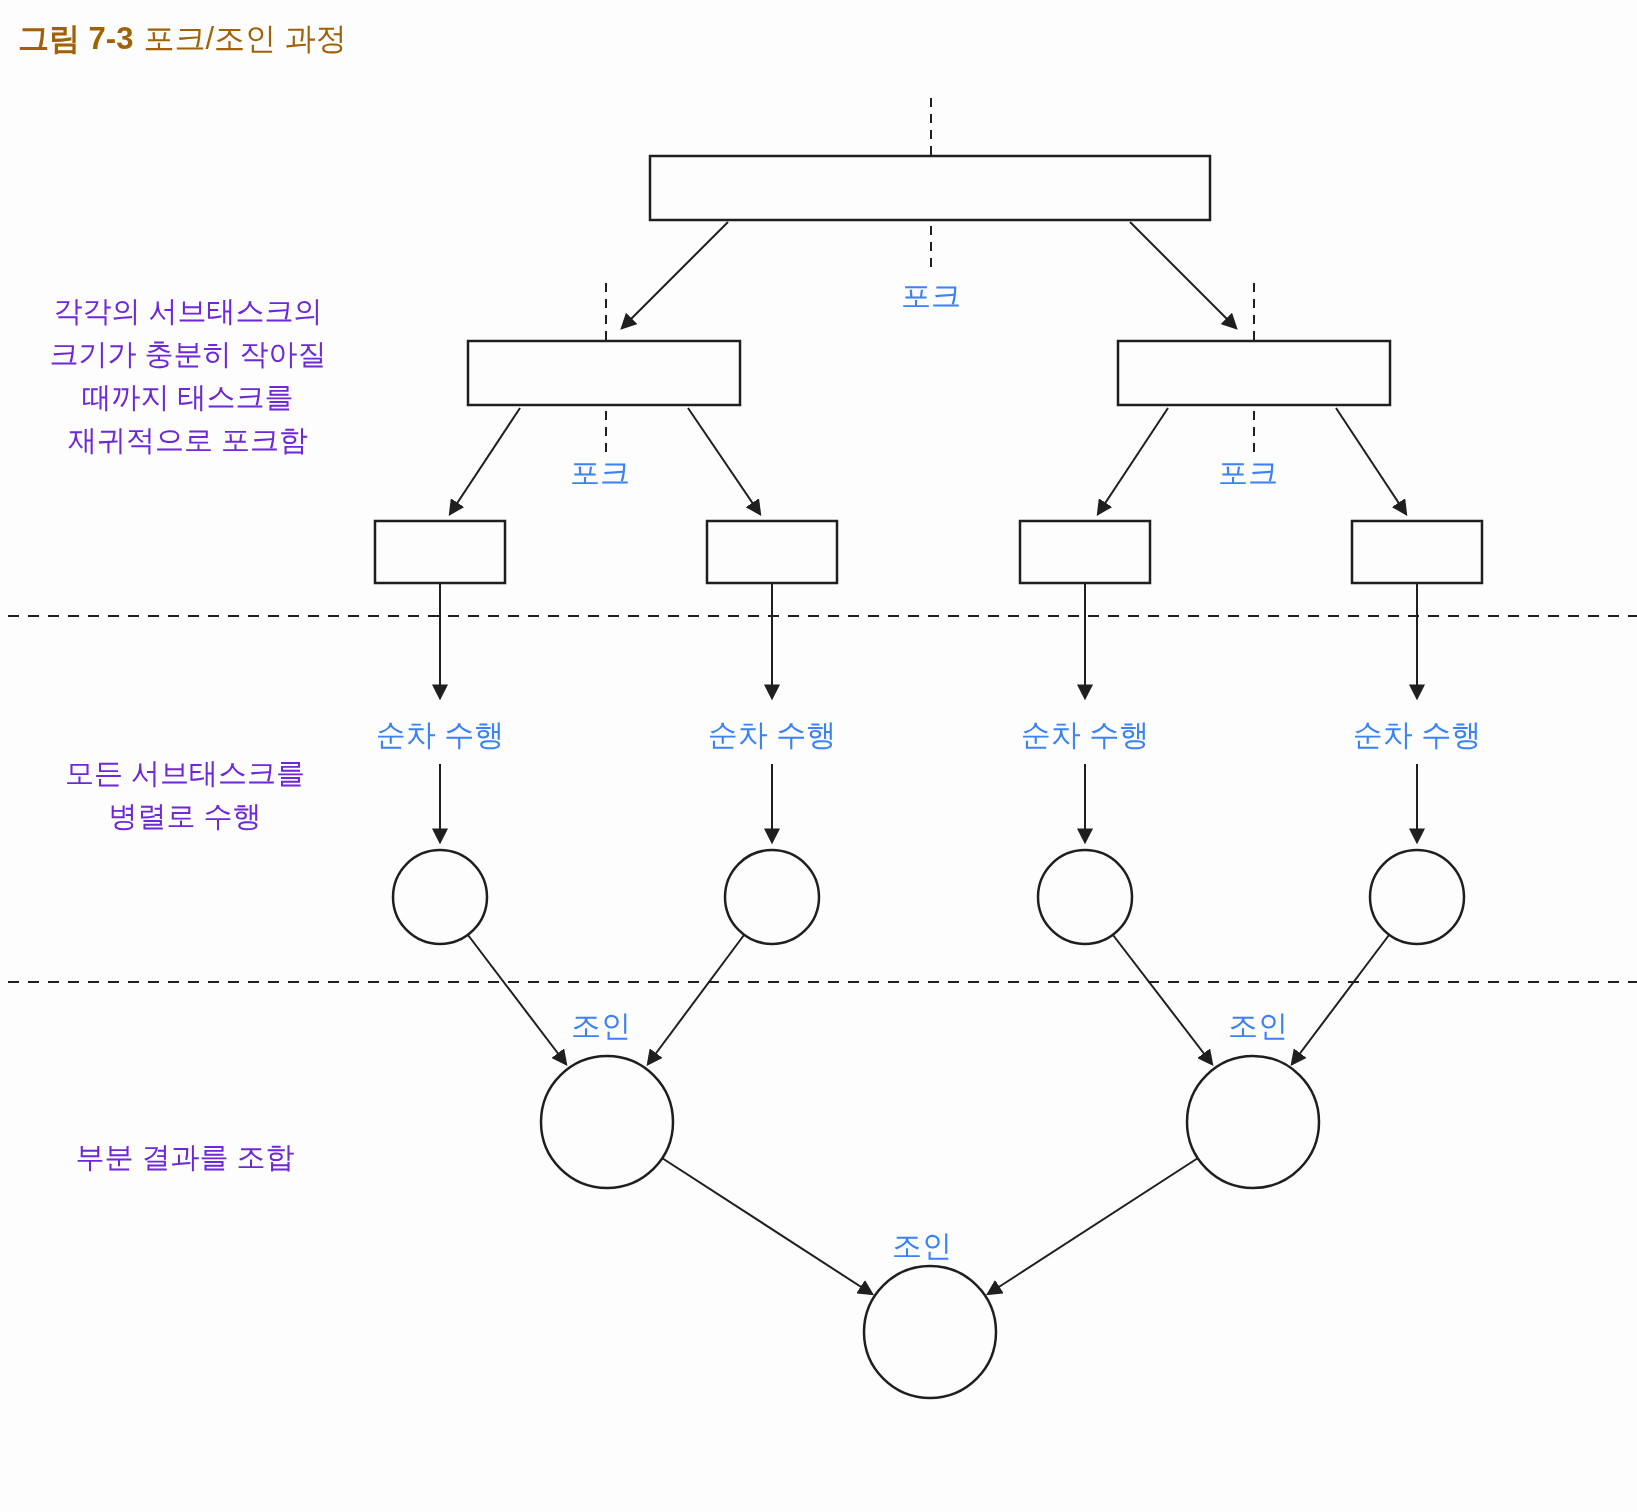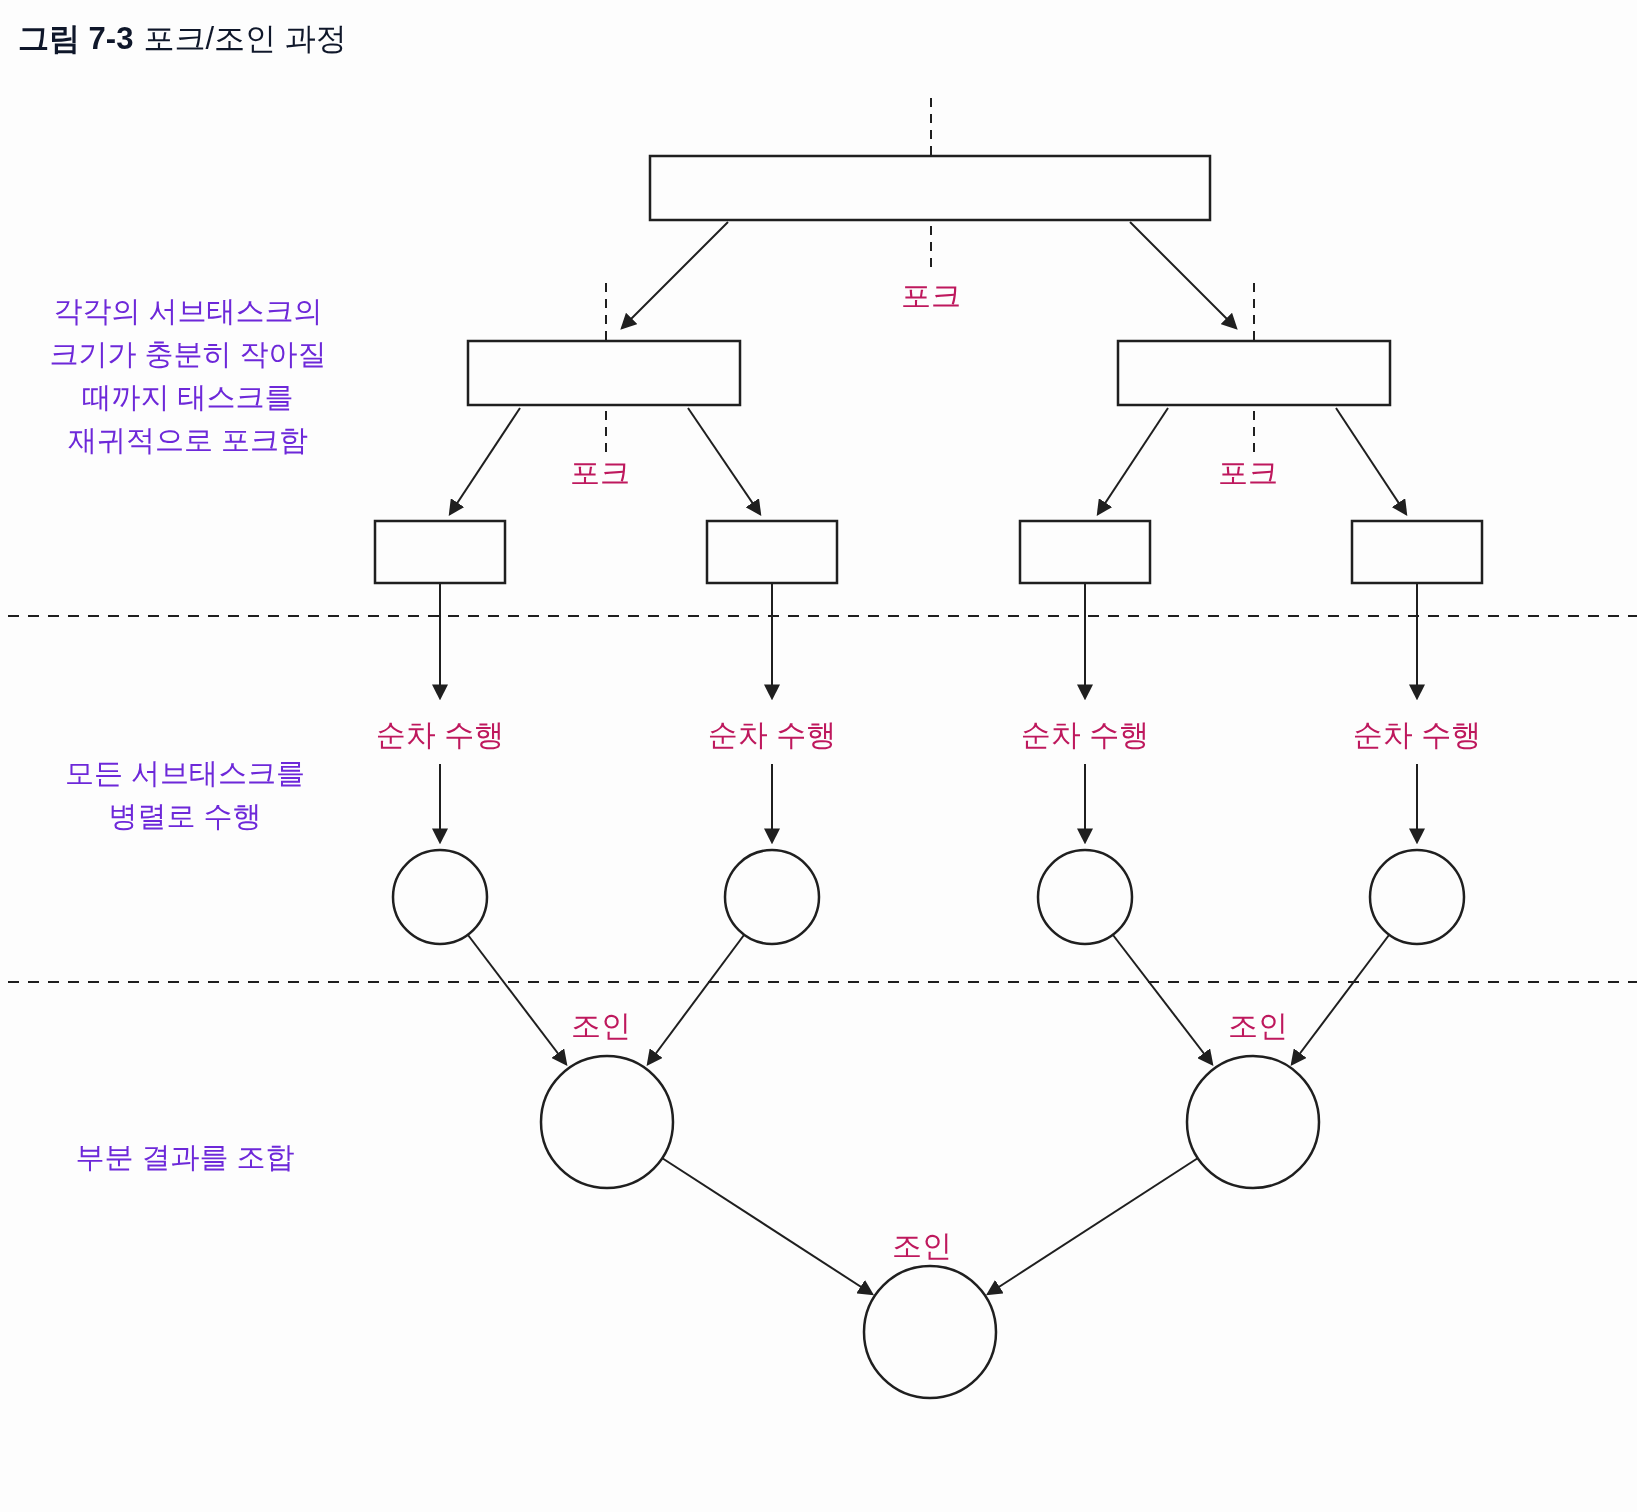--- a/index.html
+++ b/index.html
@@ -14,26 +14,26 @@
 
   
   .shape { stroke: #1f1f1f; stroke-width: 2.5; fill: #fdfdfd; }
   .ln    { stroke: #1f1f1f; stroke-width: 2;   fill: none; }
   .dashv { stroke-dasharray: 9 7; }
   .dashh { stroke-dasharray: 11 9; }
 
   
   .title {
     position: absolute; left: 18px; top: 18px;
-    font-size: 31px; color: #0f172a; white-space: nowrap;
+    font-size: 31px; color: #a16207; white-space: nowrap;
   }
   .fig-label { font-weight: bold; margin-right: 10px; }
   .label {
     position: absolute; transform: translateX(-50%);
-    font-size: 30px; color: #be185d; white-space: nowrap;
+    font-size: 30px; color: #3b82f6; white-space: nowrap;
   }
   .annotation {
     position: absolute; width: 340px;
     font-size: 29px; line-height: 43px; text-align: center;
     color: #6d28d9; white-space: pre-line;
   }
 </style>
 </head>
 <body>
 

